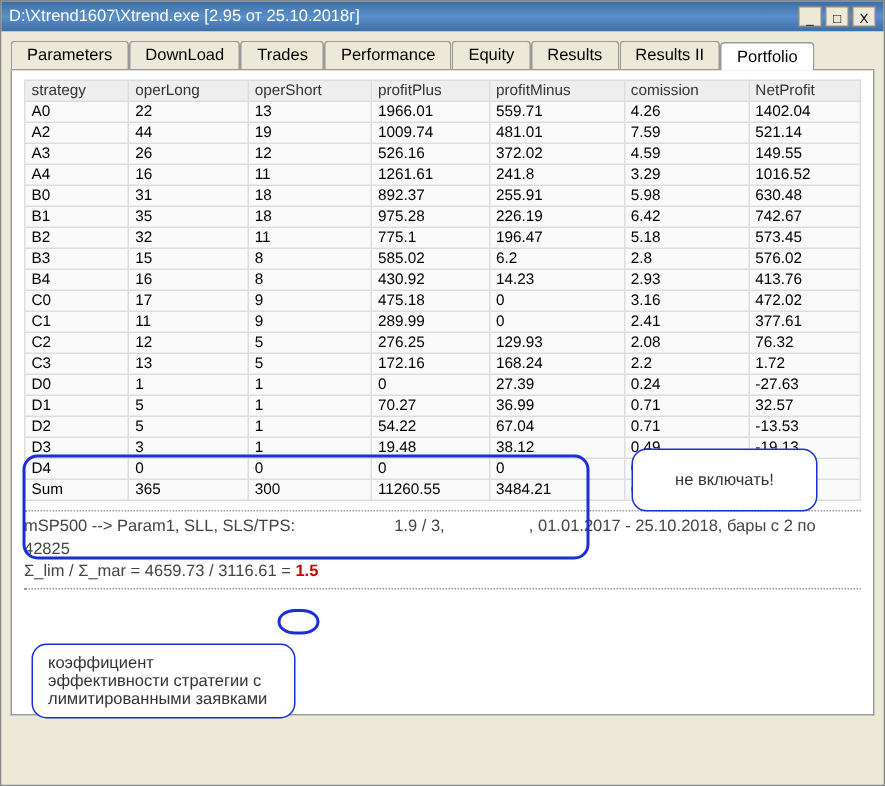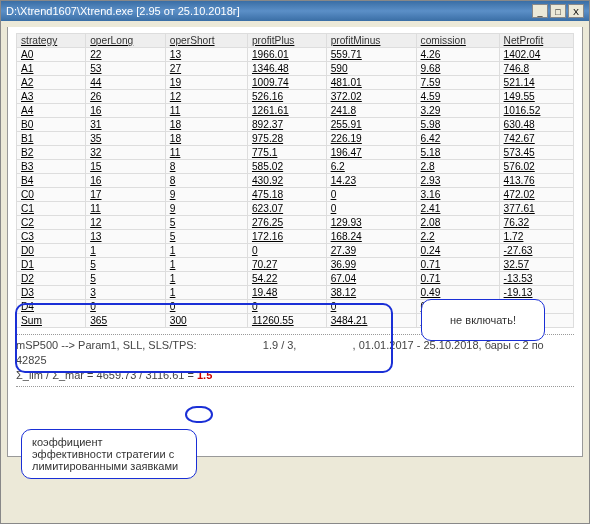--- a/index.html
+++ b/index.html
@@ -7,21 +7,21 @@
 .window { width: 590px; height: 524px; border: 1px solid #888; background: #ece9d8; display: flex; flex-direction: column; }
 .titlebar { background: linear-gradient(#3a6ea5,#5b8fc7,#3a6ea5); color: #fff; font-size: 11px; padding: 3px 5px; display: flex; align-items: center; justify-content: space-between; }
 .title-text { white-space: nowrap; overflow: hidden; }
 .title-ctrl { display: flex; gap: 2px; }
 .title-ctrl span { width: 16px; height: 14px; background: #ece9d8; color: #000; font-size: 9px; text-align: center; line-height: 14px; border: 1px solid #888; }
 .client { flex: 1; background: #ece9d8; padding: 6px; overflow: hidden; }
 .tabs { display: flex; border-bottom: 1px solid #999; }
 .tab { padding: 3px 10px; border: 1px solid #999; border-bottom: none; background: #ece9d8; margin-right: 0px; font-size: 11px; cursor: pointer; border-radius: 3px 3px 0 0; }
 .tab.active { background: #fff; position: relative; top: 1px; }
 .tabcontent { background: #fff; border: 1px solid #999; border-top: none; padding: 6px 8px; height: 430px; overflow: hidden; }
-table { border-collapse: collapse; font-size: 10.2px; width: 100%; text-decoration: underline; }
+table { border-collapse: collapse; font-size: 10.2px; width: 100%; }
 th, td { border: 1px solid #ddd; padding: 1px 4px; text-align: left; background: #f6f6f6; white-space: nowrap; }
 th { background: #eee; color: #333; font-weight: normal; }
 tbody tr td { background: #fafafa; }
 .highlight-box { position: absolute; border: 2px solid #1a2fd6; border-radius: 10px; }
 .hb1 { left: 14px; top: 302px; width: 378px; height: 70px; }
 .note { position: absolute; border: 1.5px solid #1a2fd6; border-radius: 10px; background: #fff; padding: 6px 10px; font-size: 11px; color: #333; }
 .note1 { left: 420px; top: 298px; width: 124px; text-align: center; padding-top:14px; padding-bottom:14px;}
 .info { font-size: 11px; color: #444; margin-top: 6px; line-height: 1.35; }
 .dotline { border-top: 1px dotted #999; margin: 3px 0; }
 .red { color: #c00; font-weight: bold; }
@@ -35,20 +35,30 @@
 <div class="window rel">
   <div class="titlebar">
     <span class="title-text">D:\Xtrend1607\Xtrend.exe    [2.95 от 25.10.2018г]</span>
     <span class="title-ctrl">
       <span>_</span>
       <span>□</span>
       <span>X</span>
     </span>
   </div>
   <div class="client">
+    <div class="tabs" id="tabbar">
+        <div class="tab">Parameters</div>
+        <div class="tab">DownLoad</div>
+        <div class="tab">Trades</div>
+        <div class="tab">Performance</div>
+        <div class="tab">Equity</div>
+        <div class="tab">Results</div>
+        <div class="tab">Results II</div>
+        <div class="tab active">Portfolio</div>
+      </div>
     <div class="tabcontent rel">
       <table>
         <thead>
             <tr id="thead-row">
               <th>strategy</th>
               <th>operLong</th>
               <th>operShort</th>
               <th>profitPlus</th>
               <th>profitMinus</th>
               <th>comission</th>
@@ -59,29 +69,20 @@
             <tr>
               <td>A0</td>
               <td>22</td>
               <td>13</td>
               <td>1966.01</td>
               <td>559.71</td>
               <td>4.26</td>
               <td>1402.04</td>
             </tr>
             <tr>
-              <td>A1</td>
-              <td>53</td>
-              <td>27</td>
-              <td>1346.48</td>
-              <td>590</td>
-              <td>9.68</td>
-              <td>746.8</td>
-            </tr>
-            <tr>
               <td>A2</td>
               <td>44</td>
               <td>19</td>
               <td>1009.74</td>
               <td>481.01</td>
               <td>7.59</td>
               <td>521.14</td>
             </tr>
             <tr>
               <td>A3</td>
@@ -152,21 +153,21 @@
               <td>9</td>
               <td>475.18</td>
               <td>0</td>
               <td>3.16</td>
               <td>472.02</td>
             </tr>
             <tr>
               <td>C1</td>
               <td>11</td>
               <td>9</td>
-              <td>623.07</td>
+              <td>289.99</td>
               <td>0</td>
               <td>2.41</td>
               <td>377.61</td>
             </tr>
             <tr>
               <td>C2</td>
               <td>12</td>
               <td>5</td>
               <td>276.25</td>
               <td>129.93</td>

